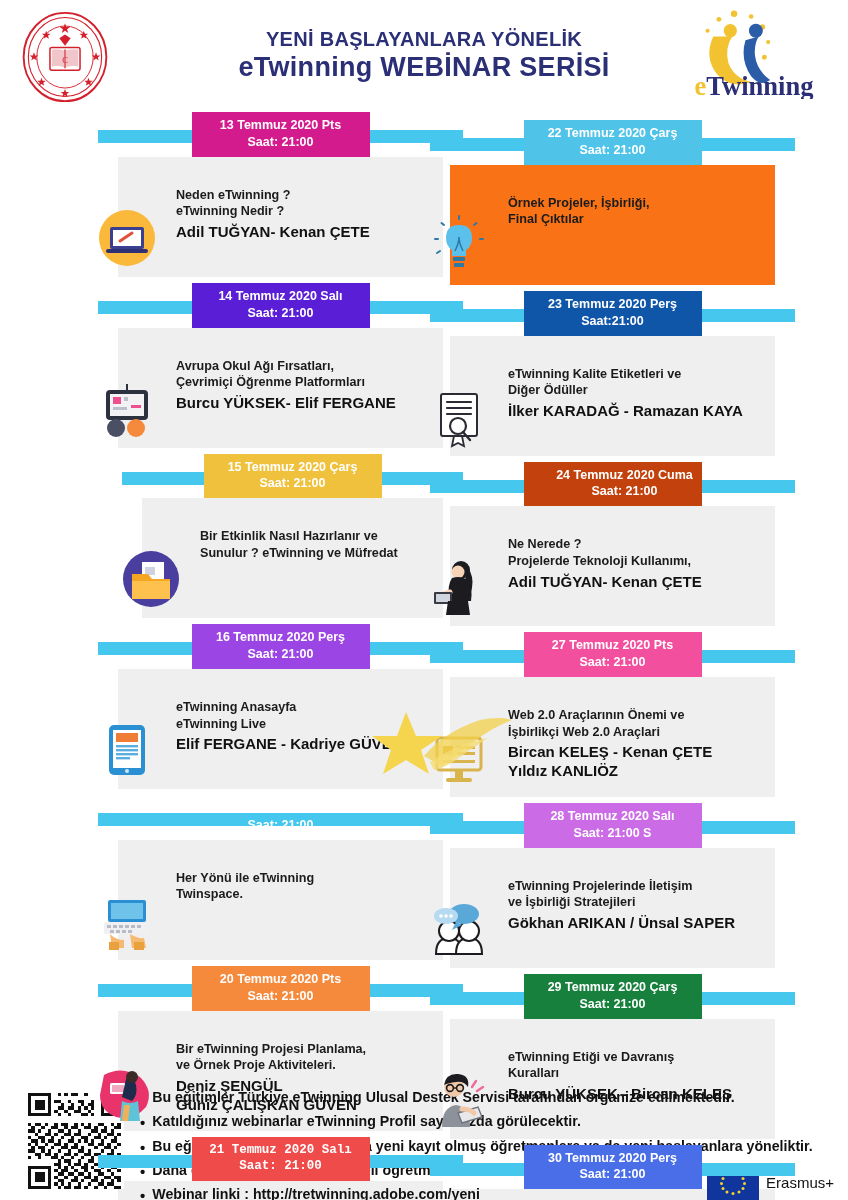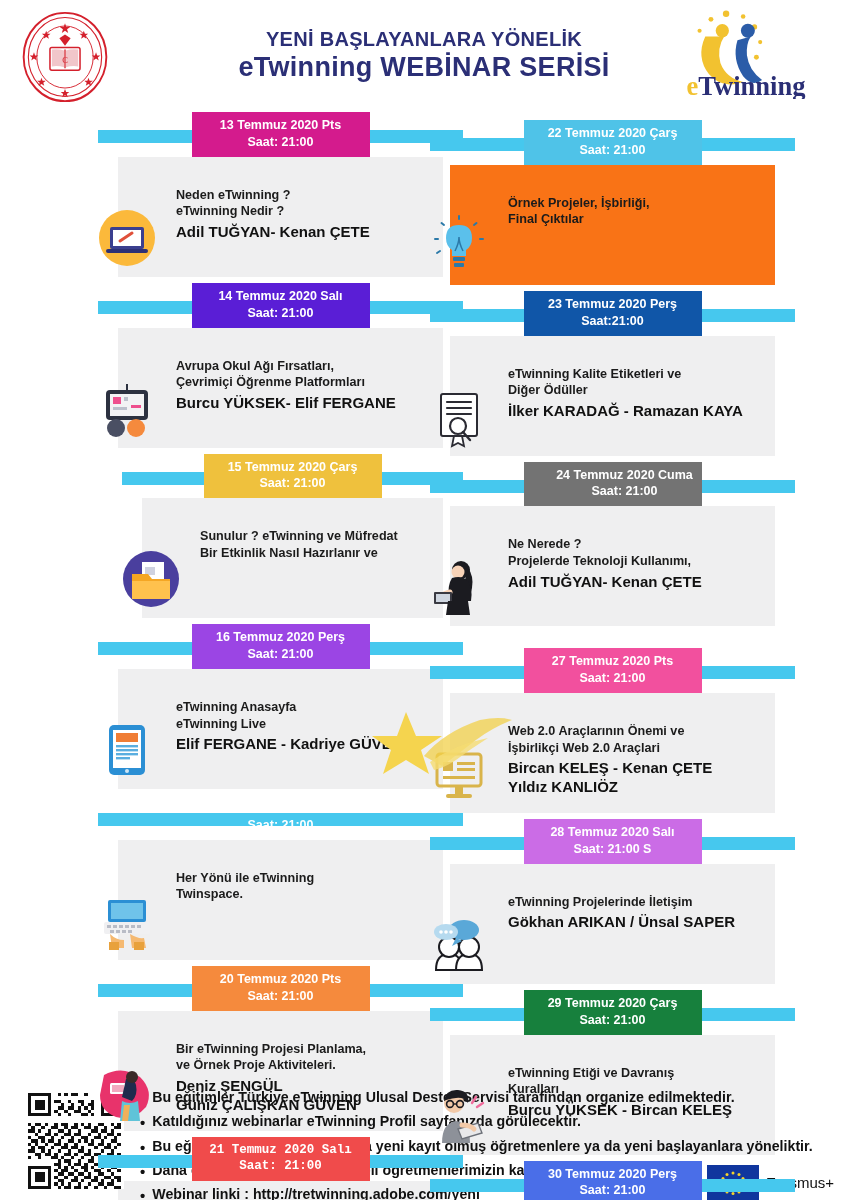--- a/index.html
+++ b/index.html
@@ -12,21 +12,21 @@
 
   
   .header{
     position:relative;height:112px;
     display:flex;align-items:center;justify-content:center;
   }
   .meb-logo{
     position:absolute;left:18px;top:10px;width:94px;height:96px;
   }
   .etw-logo{
-    position:absolute;right:12px;top:8px;width:180px;height:92px;
+    position:absolute;right:4px;top:8px;width:180px;height:92px;
   }
   .title-block{
     text-align:center;color:#2b2f76;
     font-weight:bold;letter-spacing:.3px;line-height:1.18;
   }
   .title-line1{font-size:20px;}
   .title-line2{font-size:27px;}
 
   
   .board{position:relative;height:965px;}
@@ -219,22 +219,22 @@
         </div>
       </div>
       <div class="entry" style="margin-top: 6px; margin-left: 24px;">
         <div class="bluebar" style="background: rgb(70, 200, 238);"></div>
         <div class="badge" style="background: rgb(239, 193, 61);">
           <span class="d">15 Temmuz 2020  Çarş</span>
           <span class="t">Saat: 21:00</span>
         </div>
         <div class="panel" style="background: rgb(239, 239, 240);">
           <div class="topic">
+            <span class="l">Bir Etkinlik Nasıl Hazırlanır ve</span>
             <span class="l">Sunulur ?   eTwinning ve Müfredat</span>
-            <span class="l">Bir Etkinlik Nasıl Hazırlanır ve</span>
           </div>
         </div>
         <div class="entry-icon">
           <svg viewBox="0 0 62 62">
             <circle cx="31" cy="31" r="28" fill="#4a3f9e"></circle>
             <rect x="22" y="14" width="22" height="24" fill="#fff"></rect>
             <rect x="25" y="19" width="10" height="8" fill="#cfd2e0"></rect>
             <path d="M12 26 h16 l4 5 h18 v20 H12 Z" fill="#f5a623"></path>
             <path d="M12 33 h38 v18 H12 Z" fill="#ffc14d"></path>
           </svg>
@@ -395,21 +395,21 @@
               <path d="M19 28 h24"></path>
             </g>
             <circle cx="30" cy="40" r="8" fill="none" stroke="#2b2b33" stroke-width="2.2"></circle>
             <path d="M35 46 l7 8" stroke="#2b2b33" stroke-width="2.4" stroke-linecap="round"></path>
             <path d="M26 50 l-2 10 l6 -3 l6 3 l-2 -10 Z" fill="#fff" stroke="#2b2b33" stroke-width="1.8"></path>
           </svg>
         </div>
       </div>
       <div class="entry" style="margin-top: 6px;">
         <div class="bluebar" style="background: rgb(70, 200, 238);"></div>
-        <div class="badge" style="background: #737373; padding-left: 28px;">
+        <div class="badge" style="background: #c2410c; padding-left: 28px;">
           <span class="d">24 Temmuz 2020 Cuma</span>
           <span class="t">Saat: 21:00</span>
         </div>
         <div class="panel" style="background: rgb(239, 239, 240);">
           <div class="topic">
             <span class="l">Ne Nerede ?</span>
             <span class="l">Projelerde Teknoloji Kullanımı,</span>
           </div>
           <div class="speakers">
             <span class="l">Adil TUĞYAN- Kenan ÇETE</span>
@@ -421,21 +421,21 @@
             <path d="M40 12 q6 8 4 20 q-2 10 -6 14 l-6 -2 Z" fill="#1b1b20"></path>
             <circle cx="30" cy="16" r="6.5" fill="#f7d3b8"></circle>
             <path d="M24 22 q10 -3 16 3 q5 8 3 20 l-22 0 q-2 -16 3 -23 Z" fill="#1b1b20"></path>
             <path d="M22 36 q-8 2 -12 6" stroke="#f7d3b8" stroke-width="5" fill="none" stroke-linecap="round"></path>
             <rect x="6" y="36" width="18" height="12" rx="1" fill="#3a3a42"></rect>
             <rect x="8" y="38" width="14" height="8" fill="#cfd6e0"></rect>
             <path d="M20 45 h20 l2 14 l-24 0 Z" fill="#1b1b20"></path>
           </svg>
         </div>
       </div>
-      <div class="entry" style="margin-top: 22px;">
+      <div class="entry" style="margin-top: 6px;">
         <div class="bluebar" style="background: rgb(70, 200, 238);"></div>
         <div class="badge" style="background: rgb(242, 80, 158);">
           <span class="d">27 Temmuz 2020 Pts</span>
           <span class="t">Saat: 21:00</span>
         </div>
         <div class="panel" style="background: rgb(239, 239, 240);">
           <div class="topic">
             <span class="l">Web 2.0 Araçlarının Önemi ve</span>
             <span class="l">İşbirlikçi Web 2.0 Araçlari</span>
           </div>
@@ -460,20 +460,21 @@
       </div>
       <div class="entry" style="margin-top: 6px;">
         <div class="bluebar" style="background: rgb(70, 200, 238);"></div>
         <div class="badge" style="background: rgb(203, 108, 230);">
           <span class="d">28 Temmuz 2020  Salı</span>
           <span class="t">Saat: 21:00 S</span>
         </div>
         <div class="panel" style="background: rgb(239, 239, 240);">
           <div class="topic">
             <span class="l">eTwinning Projelerinde İletişim</span>
+            <span class="l">ve İşbirliği Stratejileri</span>
           </div>
           <div class="speakers">
             <span class="l">Gökhan ARIKAN / Ünsal SAPER</span>
           </div>
         </div>
         <div class="entry-icon">
           <svg viewBox="0 0 62 62">
             <path d="M8 56 q0 -16 13 -16 q13 0 13 16 Z" fill="#fff" stroke="#1b1b20" stroke-width="2"></path>
             <circle cx="21" cy="33" r="10" fill="#fff" stroke="#1b1b20" stroke-width="2"></circle>
             <path d="M28 56 q0 -16 13 -16 q13 0 13 16 Z" fill="#fff" stroke="#1b1b20" stroke-width="2"></path>

